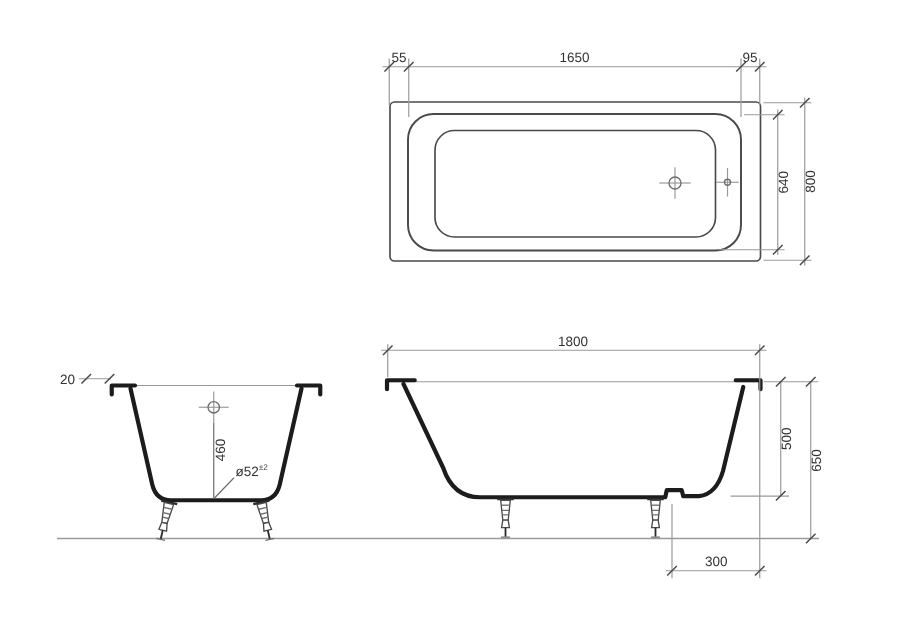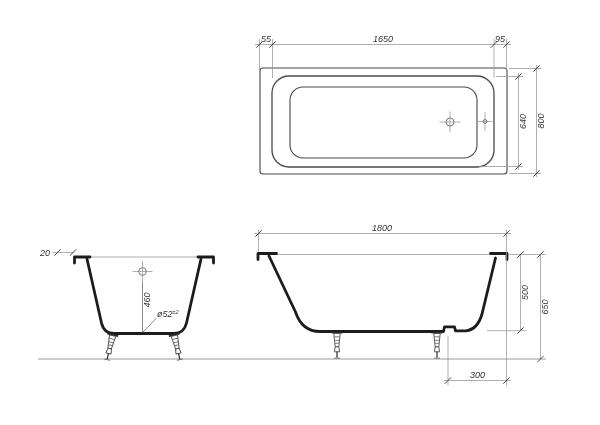--- a/index.html
+++ b/index.html
@@ -1,17 +1,17 @@
 <!DOCTYPE html>
 <html style="--bg: #ffffff; --thick: #1c1c1c; --line: #4a4a4a; --mid: #6e6e6e; --dim: #9a9a9a; --text: #333333;"><head>
 <meta charset="utf-8">
 <style>
   html,body{margin:0;padding:0;background:var(--bg,#fff);}
   .stage{width:600px;height:425px;position:relative;background:var(--bg,#ffffff);
-         font-family:"Liberation Sans", sans-serif;font-style:italic;}
+         font-family:"Liberation Sans", sans-serif;}
   svg{display:block}
   text{font-family:"Liberation Sans", sans-serif;font-size:9px;fill:var(--text,#333);}
   .thick{stroke:var(--thick,#1c1c1c);stroke-width:2.8;fill:none;stroke-linejoin:round;stroke-linecap:round;}
   .thin{stroke:var(--line,#4a4a4a);stroke-width:1.1;fill:none;}
   .mid{stroke:var(--mid,#6e6e6e);stroke-width:0.9;fill:none;}
   .dim{stroke:var(--dim,#9a9a9a);stroke-width:0.8;fill:none;}
   .cross{stroke:var(--dim,#9a9a9a);stroke-width:0.8;fill:none;}
   .tickline{stroke:var(--line,#4a4a4a);stroke-width:1;fill:none;}
   .legline{stroke:var(--line,#4a4a4a);stroke-width:0.9;fill:#fff;}
 </style>

